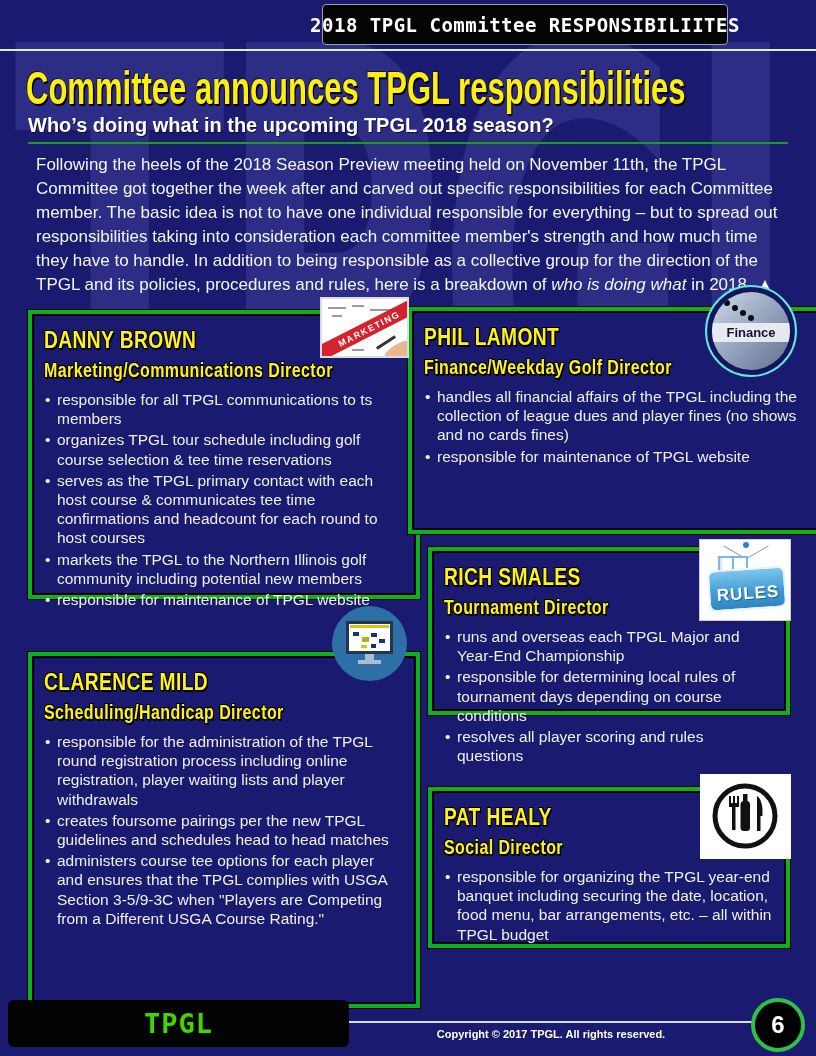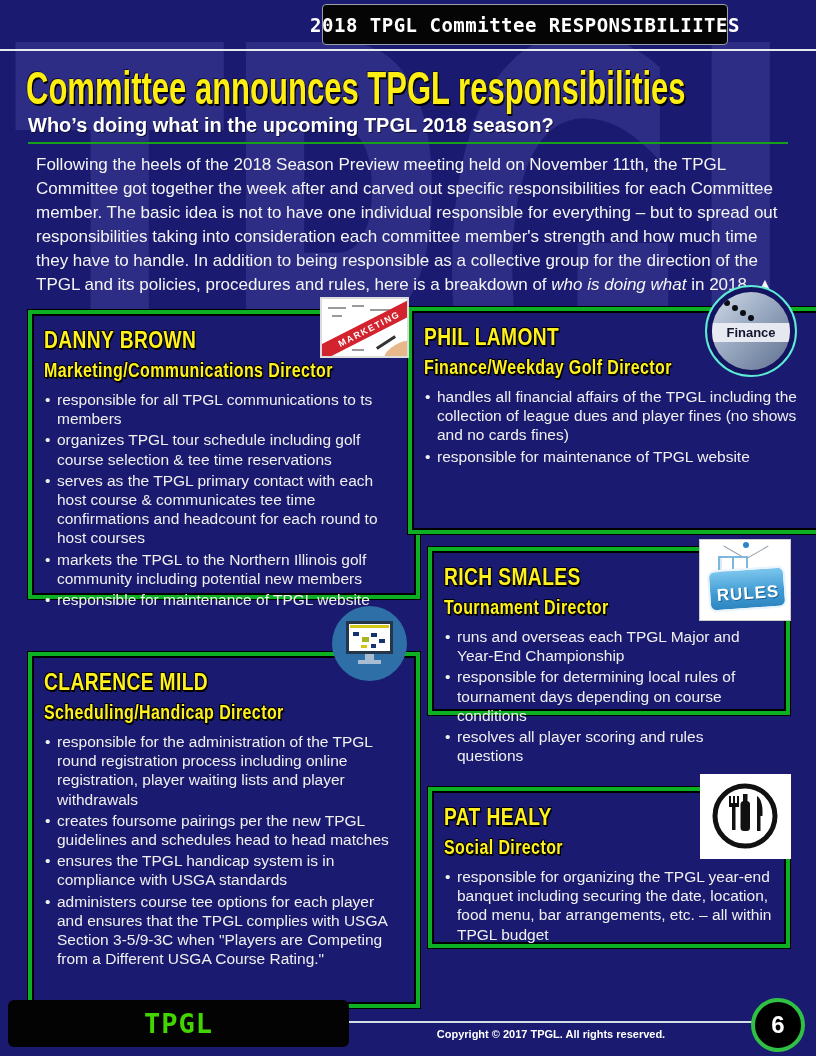--- a/index.html
+++ b/index.html
@@ -211,21 +211,20 @@
     <li>responsible for maintenance of TPGL website</li>
   </ul>
 </section>
 
 <section class="abs card card-clarence">
   <h2 class="mname">CLARENCE MILD</h2>
   <h3 class="mrole">Scheduling/Handicap Director</h3>
   <ul class="bullets">
     <li>responsible for the administration of the TPGL round registration process including online registration, player waiting lists and player withdrawals</li>
     <li>creates foursome pairings per the new TPGL guidelines and schedules head to head matches</li>
-    <li>ensures the TPGL handicap system is in compliance with USGA standards</li>
     <li>administers course tee options for each player and ensures that the TPGL complies with USGA Section 3-5/9-3C when "Players are Competing from a Different USGA Course Rating."</li>
   </ul>
 </section>
 
 <section class="abs card card-phil">
   <h2 class="mname">PHIL LAMONT</h2>
   <h3 class="mrole">Finance/Weekday Golf Director</h3>
   <ul class="bullets">
     <li>handles all financial affairs of the TPGL including the collection of league dues and player fines (no shows and no cards fines)</li>
     <li>responsible for maintenance of TPGL website</li>

